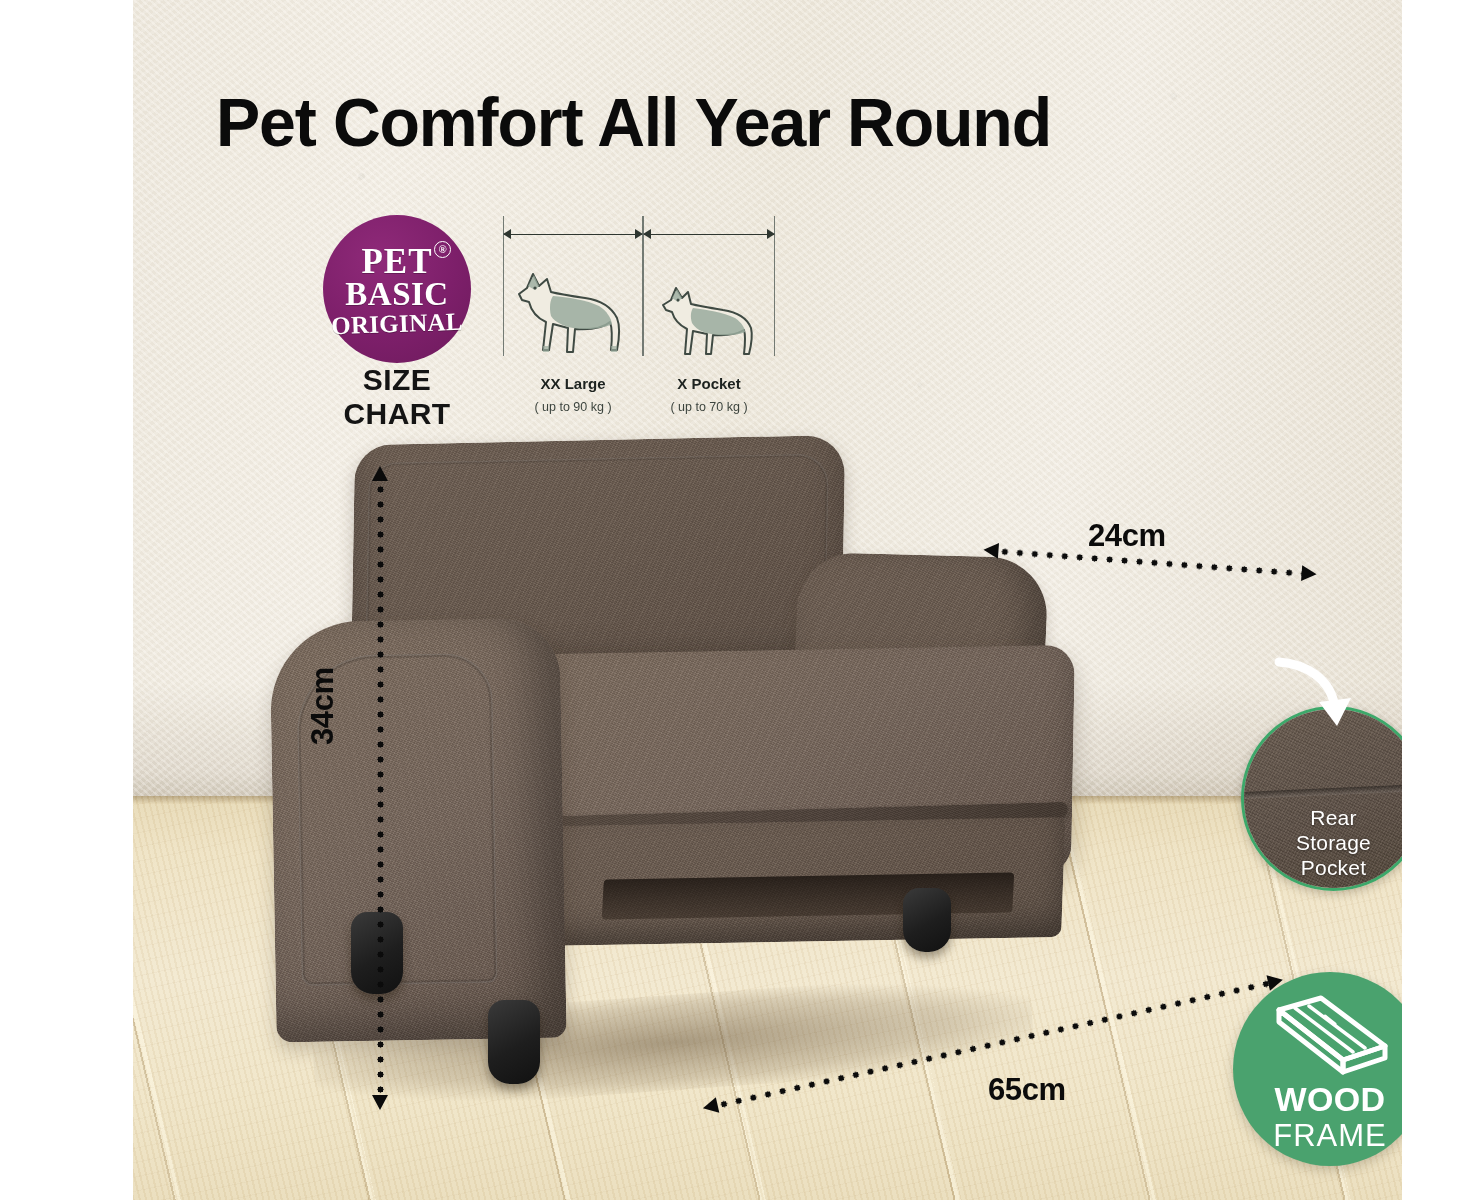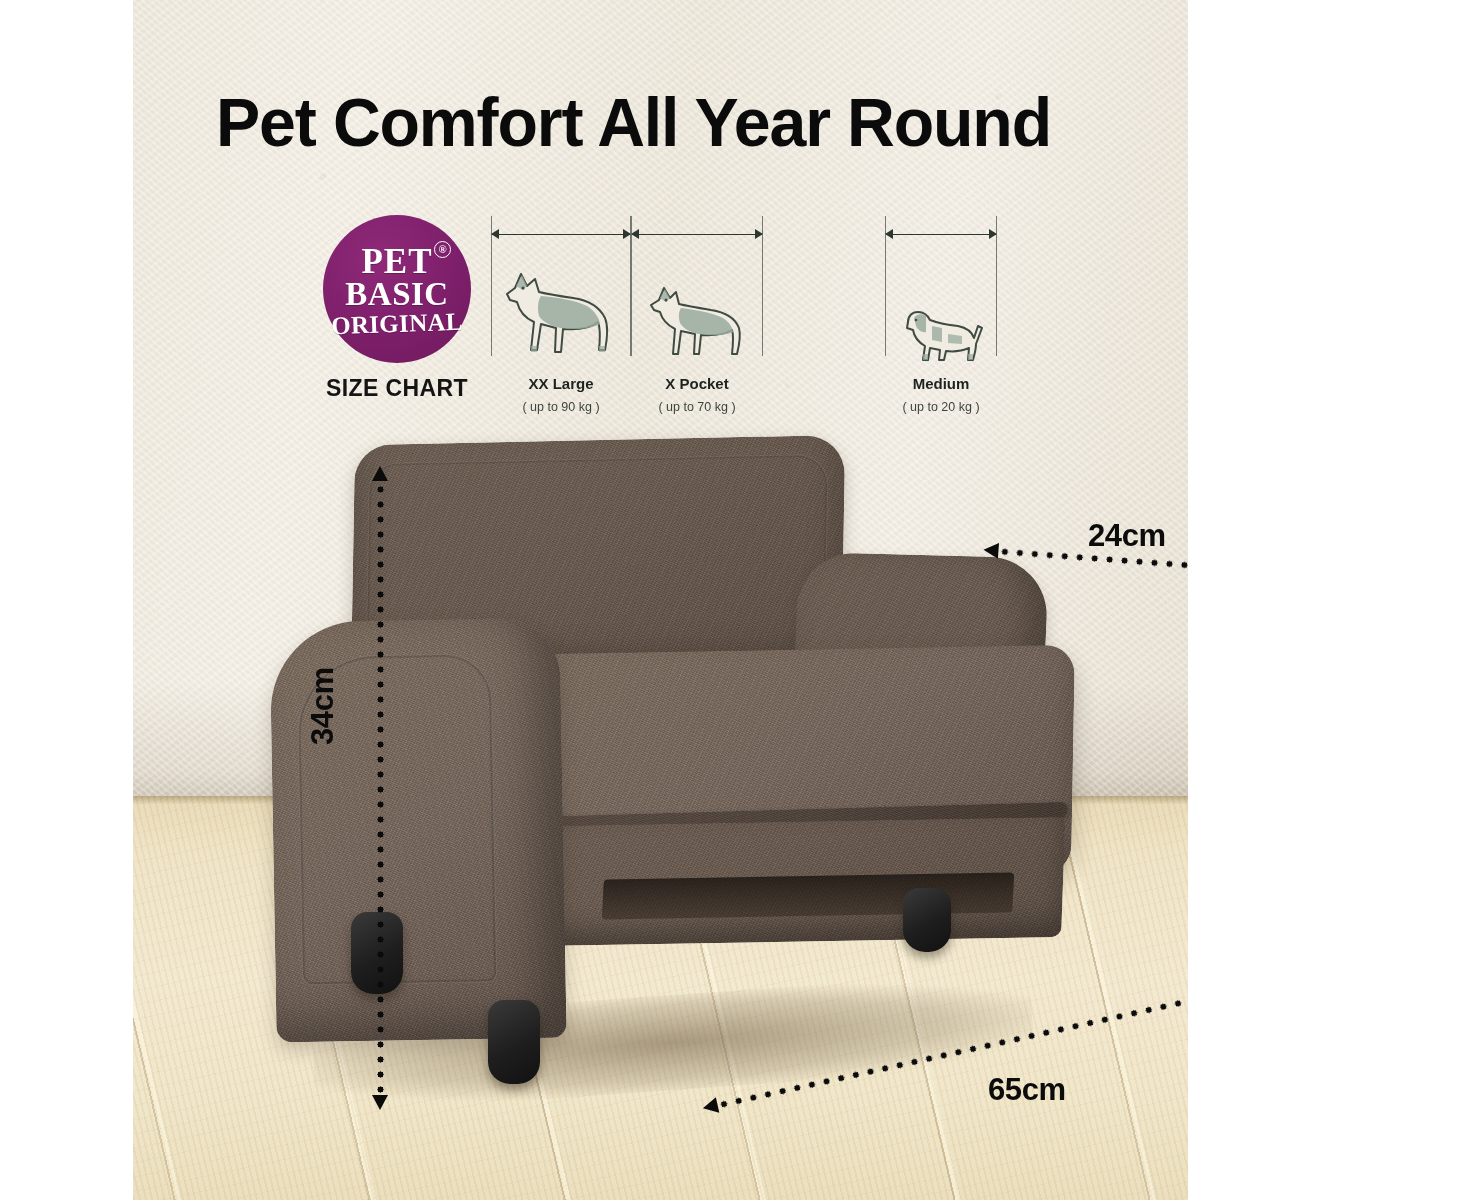--- a/index.html
+++ b/index.html
@@ -5,21 +5,21 @@
 <style>
   * { margin:0; padding:0; box-sizing:border-box; }
   html,body{ background:#ffffff; }
   body{
     width:1471px; height:1200px; position:relative; overflow:hidden;
     font-family:"Liberation Sans", sans-serif;
   }
 
   
   #photo{
-    position:absolute; left:133px; top:0; width:1055px; height:1200px;
+    position:absolute; left:133px; top:0; width:1269px; height:1200px;
     overflow:hidden;
   }
 
   
   .wall{
     position:absolute; left:0; top:0; width:100%; height:802px;
     background:
       radial-gradient(circle at 18% 22%, rgba(0,0,0,.035) 0 3px, transparent 4px),
       radial-gradient(circle at 62% 48%, rgba(0,0,0,.03) 0 2px, transparent 3px),
       radial-gradient(circle at 82% 12%, rgba(0,0,0,.028) 0 3px, transparent 4px),
@@ -83,26 +83,26 @@
   .brand-l1{ top:27px; font-size:35px; letter-spacing:1px; }
   .brand-l2{ top:61px; font-size:33px; letter-spacing:.5px; }
   .brand-l3{ top:95px; font-size:25px; letter-spacing:.3px; transform:rotate(-2deg); }
   .brand-reg{
     position:absolute; right:20px; top:26px; width:17px; height:17px;
     border:1.6px solid #fff; border-radius:50%; color:#fff;
     font-size:11px; line-height:14px; text-align:center;
     font-family:"Liberation Serif", serif; font-weight:700;
   }
   .brand-caption{
-    margin-top:12px; text-align:center; font-size:23px; font-weight:700;
+    text-align:center; font-size:30px; font-weight:700;
     color:#141414; letter-spacing:.4px;
   }
 
   
-  .sizechart{ position:absolute; left:358px; top:216px; width:700px; height:200px; }
+  .sizechart{ position:absolute; left:370px; top:216px; width:700px; height:200px; }
   .size-col{ position:absolute; bottom:0; text-align:center; }
   .size-meas{ position:absolute; left:0; top:0; width:100%; height:140px; }
   .vline{ position:absolute; top:0; width:1px; height:140px; background:#5d6660; opacity:.85; }
   .vline.l{ left:0; } .vline.r{ right:0; }
   .hline{
     position:absolute; left:1px; right:1px; top:18px; height:1px; background:#2e3630;
   }
   .arrw{ position:absolute; top:13px; width:0; height:0;
     border-top:5px solid transparent; border-bottom:5px solid transparent; }
   .arrw.l{ left:0; border-right:8px solid #2e3630; }
@@ -349,42 +349,20 @@
           <path d="M38 34 C52 36 68 38 80 44 C87 49 90 54 90 58 C82 62 68 62 56 60 C46 58 40 54 37 49 C35 42 36 37 38 34 Z" fill="#9aab9d" opacity=".85"></path>
           <path d="M17 24 L22 15 L27 24 L23 28 Z" fill="#9aab9d" opacity=".8"></path>
           <circle cx="23" cy="26" r="1.5" fill="#3f4a43"></circle>
         </svg>
       </div>
       <div class="size-name">X Pocket</div>
       <div class="size-weight">( up to 70 kg )</div>
     </div>
 
 
-    <div class="size-col" style="left:394px; width:112px; height:200px;">
-      <div class="size-meas">
-        <div class="vline l"></div>
-        <div class="vline r"></div>
-        <div class="hline"></div>
-        <div class="arrw l"></div>
-        <div class="arrw r"></div>
-      </div>
-      <div class="dog">
-        <svg width="86" height="74" viewBox="0 0 86 74">
-          <path d="M10 30 C10 24 14 20 20 20 C26 20 30 24 32 28 C40 31 50 33 60 34 C70 36 74 40 76 46 L80 34 L84 36 L78 52 C78 58 76 64 75 68 L70 68 L71 56 C64 59 56 60 48 59 L46 68 L41 68 L42 58 L32 56 L30 68 L25 68 L27 54 C20 50 16 44 15 38 L9 36 Z" fill="#f0ece1" stroke="#3f4a43" stroke-width="2" stroke-linejoin="round"></path>
-          <path d="M16 26 C18 22 24 21 28 24 L28 40 C24 41 20 38 18 34 Z" fill="#9aab9d" opacity=".85"></path>
-          <path d="M34 34 L44 36 L44 50 L34 48 Z" fill="#9aab9d" opacity=".8"></path>
-          <path d="M50 42 L64 44 L64 52 L50 51 Z" fill="#9aab9d" opacity=".75"></path>
-          <path d="M25 62 L30 62 L30 68 L25 68 Z" fill="#9aab9d" opacity=".7"></path>
-          <path d="M70 62 L75 62 L75 68 L70 68 Z" fill="#9aab9d" opacity=".7"></path>
-          <circle cx="18" cy="28" r="1.3" fill="#3f4a43"></circle>
-        </svg>
-      </div>
-      <div class="size-name">Medium</div>
-      <div class="size-weight">( up to 20 kg )</div>
-    </div>
 
 
 
   </div>
 
   <div class="dotline" id="dim-24">
     <div class="tip l"></div>
     <div class="dots"></div>
     <div class="tip r"></div>
   </div>

